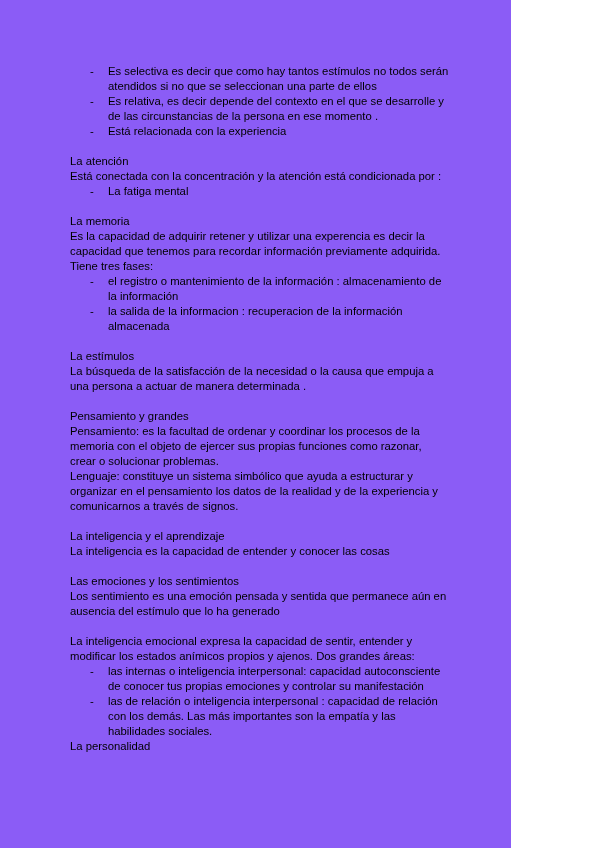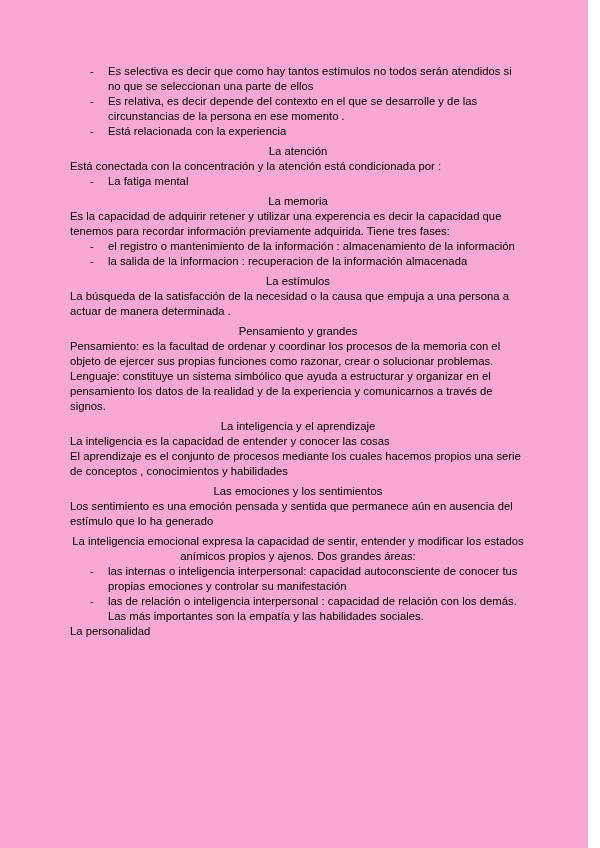--- a/index.html
+++ b/index.html
@@ -2,38 +2,37 @@
 <html><head>
 <meta charset="utf-8">
 <style>
   html, body {
     margin: 0;
     padding: 0;
     background: #ffffff;
   }
   .page {
     position: relative;
-    width: 588px;
+    width: 511px;
     height: 848px;
     box-sizing: border-box;
-    background: #f9a8d4;
+    background: #8b5cf6;
     padding: 64px 62px 0 70px;
     font-family: "Liberation Sans", "DejaVu Sans", sans-serif;
     font-size: 11.3px;
     line-height: 15px;
     color: #000000;
     overflow: hidden;
   }
   .doc-p {
     margin: 0;
     font-weight: 400;
   }
   .sp {
-    margin-top: 5px;
-    text-align: center;
+    margin-top: 15px;
   }
   ul.doc-list {
     margin: 0;
     padding: 0 0 0 38px;
     list-style: none;
   }
   ul.doc-list > li {
     position: relative;
   }
   ul.doc-list > li::before {
@@ -69,21 +68,20 @@
 
   <p class="doc-p sp">La estímulos</p>
   <p class="doc-p">La búsqueda de la satisfacción de la necesidad o la causa que empuja a una persona a actuar de manera determinada .</p>
 
   <p class="doc-p sp">Pensamiento y grandes</p>
   <p class="doc-p">Pensamiento: es la facultad de ordenar y coordinar los procesos de la memoria con el objeto de ejercer sus propias funciones como razonar, crear o solucionar problemas.</p>
   <p class="doc-p">Lenguaje: constituye un sistema simbólico que ayuda a estructurar y organizar en el pensamiento los datos de la realidad y de la experiencia y comunicarnos a través de signos.</p>
 
   <p class="doc-p sp">La inteligencia y el aprendizaje</p>
   <p class="doc-p">La inteligencia es la capacidad de entender y conocer las cosas</p>
-  <p class="doc-p">El aprendizaje es el conjunto de procesos mediante los cuales hacemos propios una serie de conceptos , conocimientos y habilidades</p>
 
   <p class="doc-p sp">Las emociones y los sentimientos</p>
   <p class="doc-p">Los sentimiento es una emoción pensada y sentida que permanece aún en ausencia del estímulo que lo ha generado</p>
 
   <p class="doc-p sp">La inteligencia emocional expresa la capacidad de sentir, entender y modificar los estados anímicos propios y ajenos. Dos grandes áreas:</p>
   <ul class="doc-list">
     <li>las internas o inteligencia interpersonal: capacidad autoconsciente de conocer tus propias emociones y controlar su manifestación</li>
     <li>las de relación o inteligencia interpersonal : capacidad de relación con los demás. Las más importantes son la empatía y las habilidades sociales.</li>
   </ul>
 

